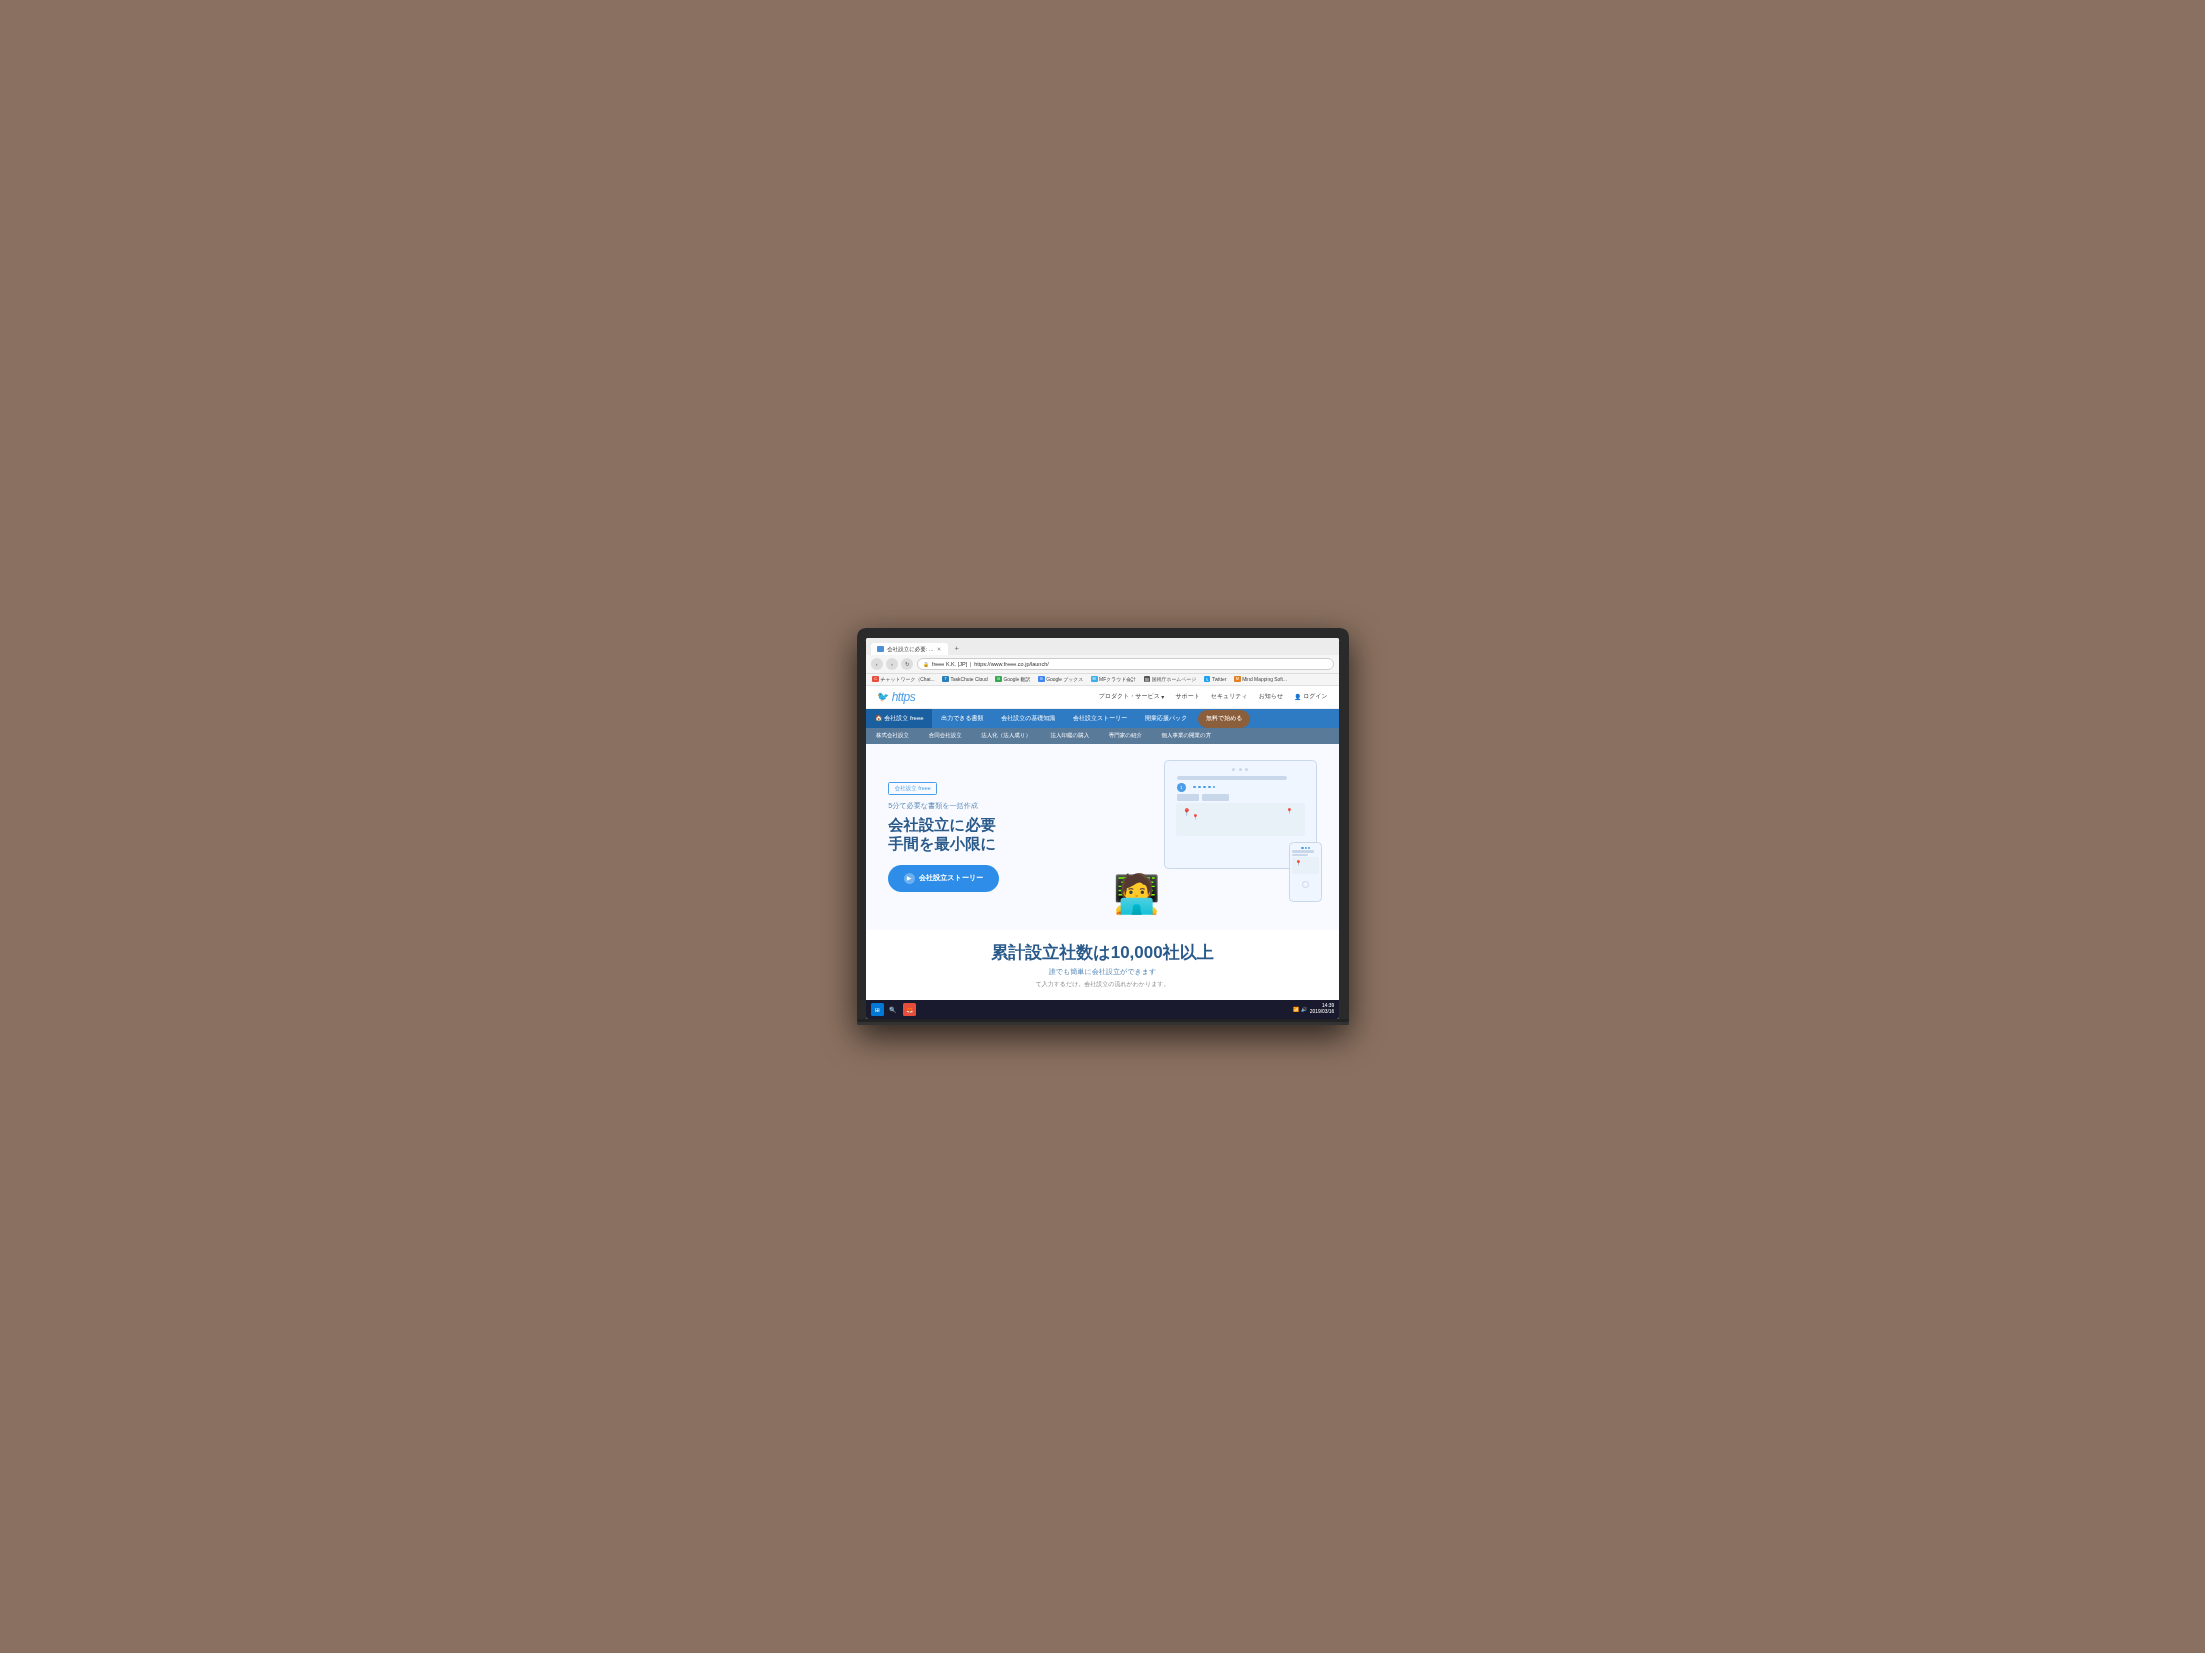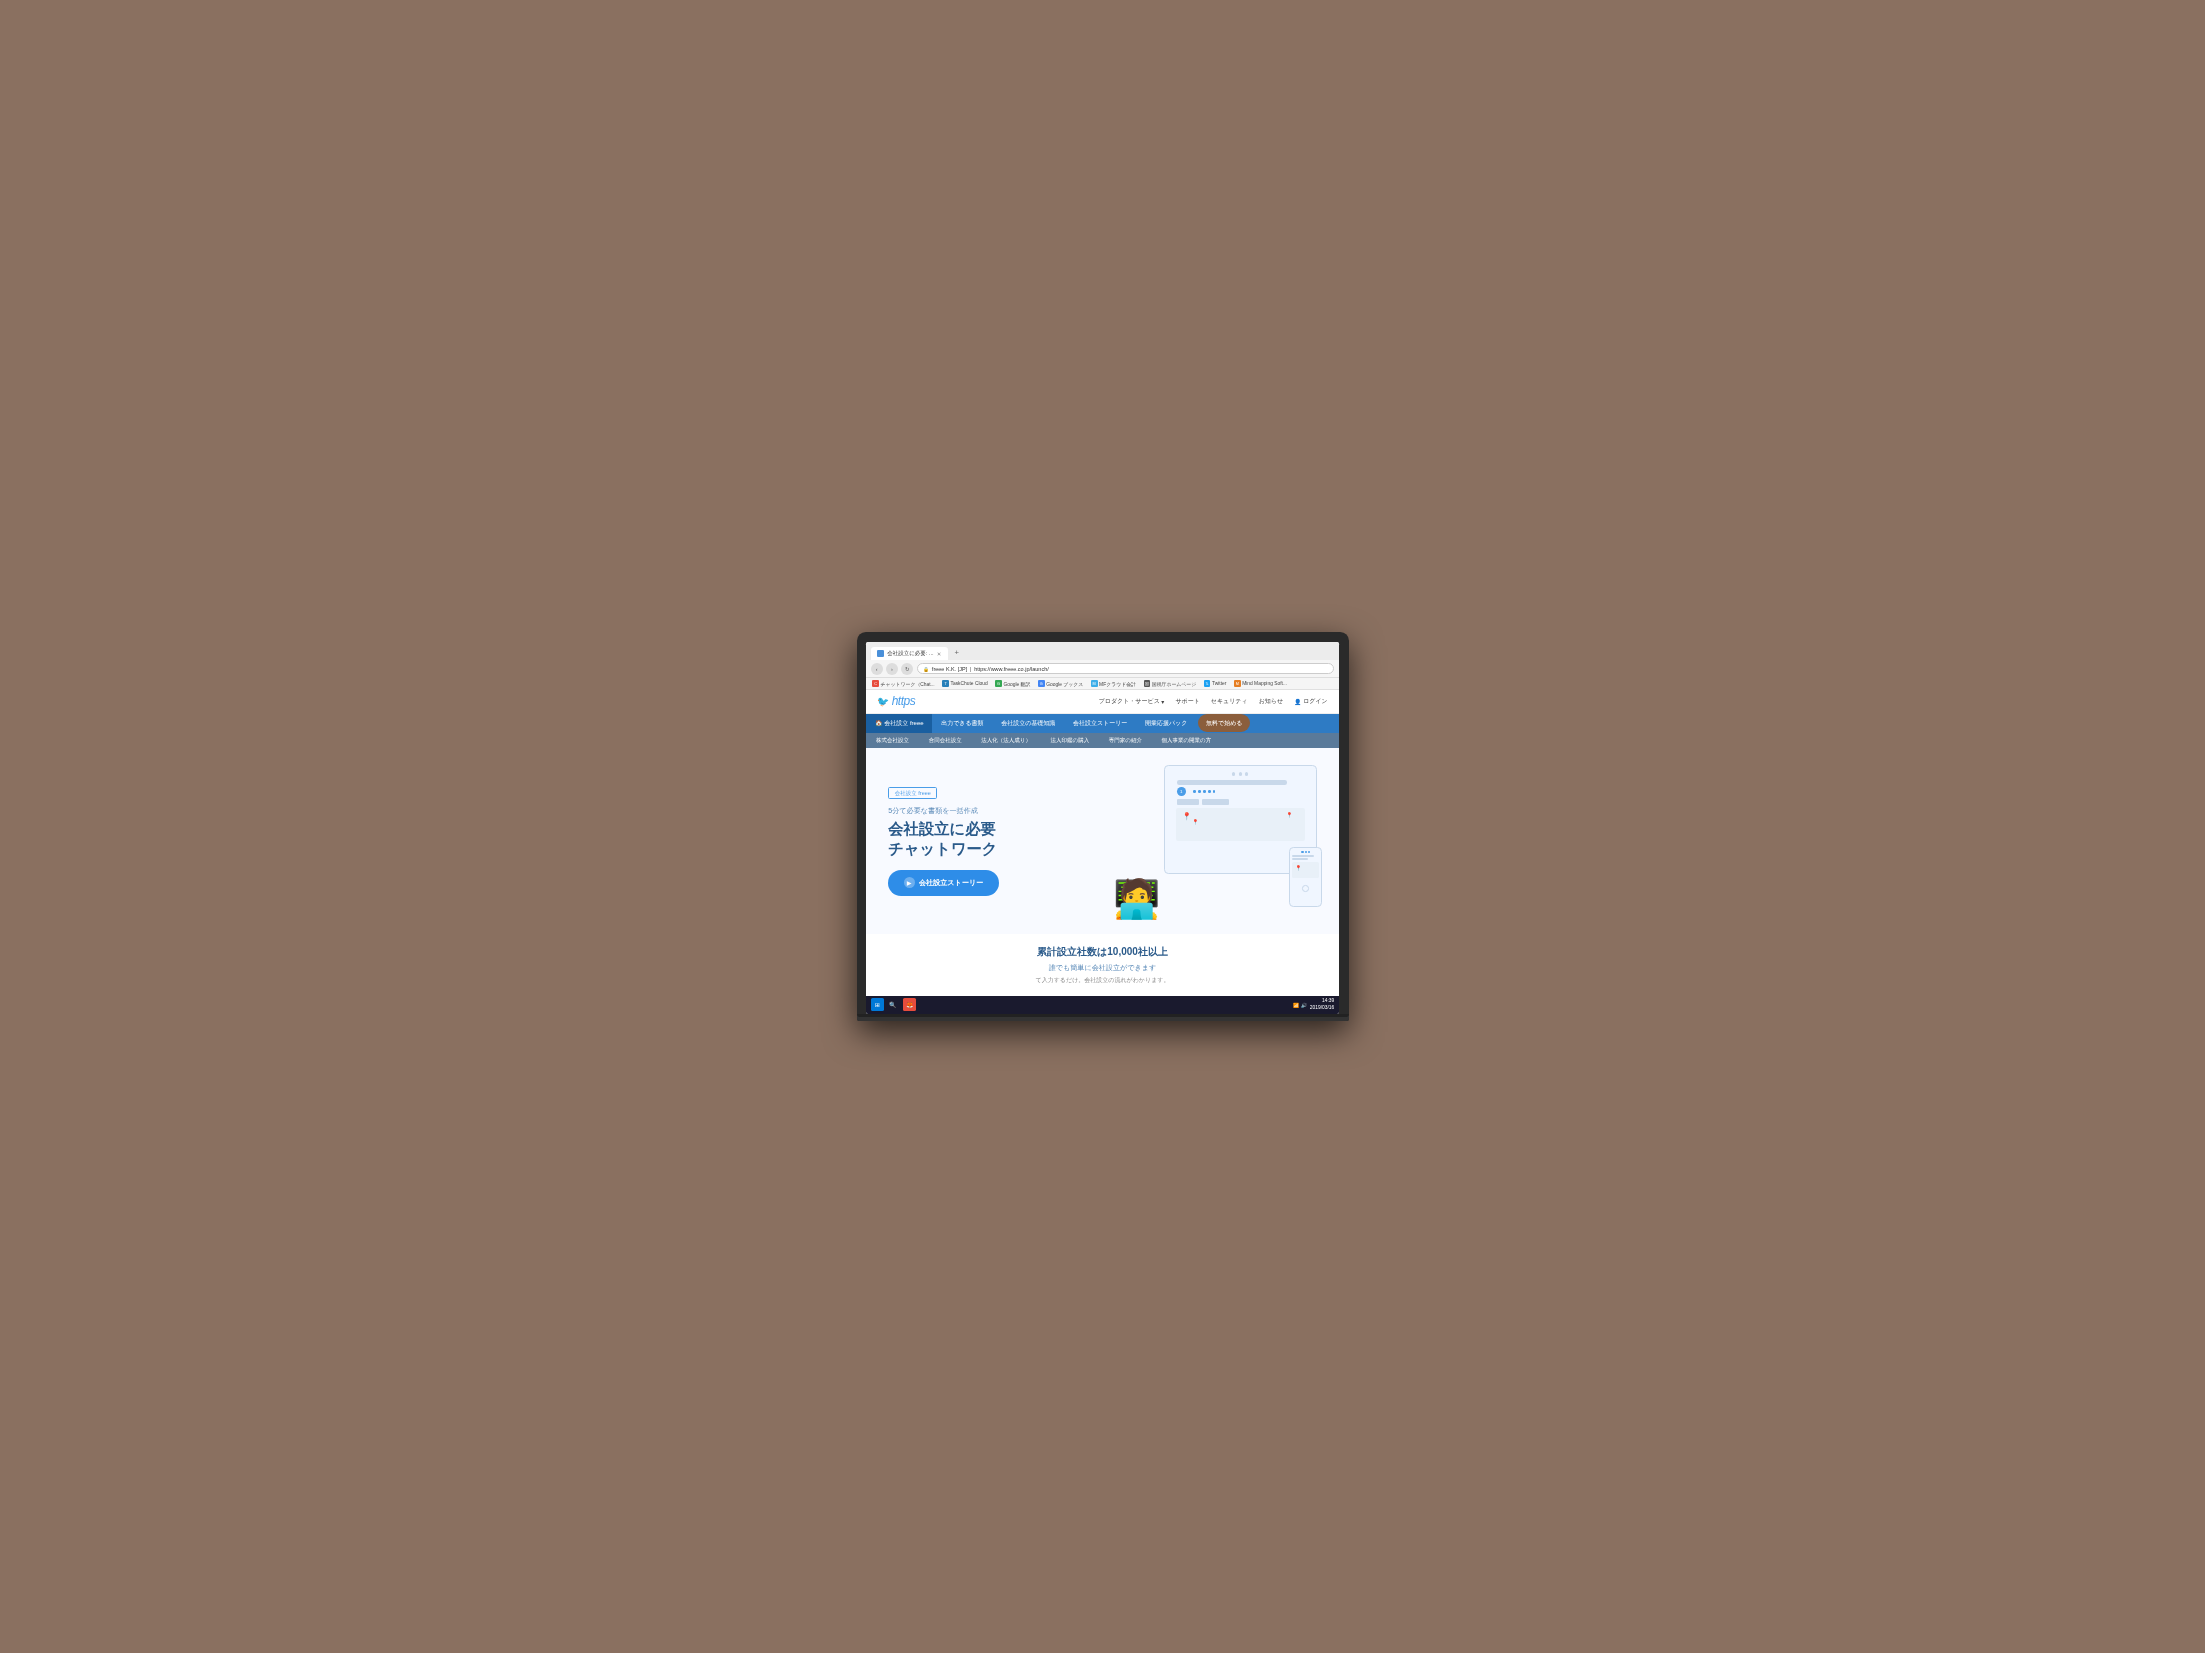--- a/index.html
+++ b/index.html
@@ -415,21 +415,21 @@
     }
 
     
     .bottom-section {
       background: #fff;
       padding: 11px 22px;
       text-align: center;
     }
 
     .bottom-title {
-      font-size: 10px;
+      font-size: 17px;
       color: #2a5a8a;
       font-weight: bold;
       margin-bottom: 3.3px;
     }
 
     .bottom-subtitle {
       font-size: 7.1px;
       color: #5a8ab8;
       margin-bottom: 3.3px;
     }
@@ -641,21 +641,21 @@
           <span>個人事業の開業の方</span>
         </div>
       </div>
 
       <div class="hero">
         <div class="hero-left">
           <div class="hero-badge">会社設立 freee</div>
           <div class="hero-subtitle">5分て必要な書類を一括作成</div>
           <div class="hero-title">
             <span>会社設立に必要</span><br>
-            <span>チャットワーク</span>
+            <span>手間を最小限に</span>
           </div>
           <div class="hero-cta">
             <div class="hero-cta-icon">
               <span>▶</span>
             </div>
             <span>会社設立ストーリー</span>
           </div>
         </div>
 
         <div class="hero-right">

